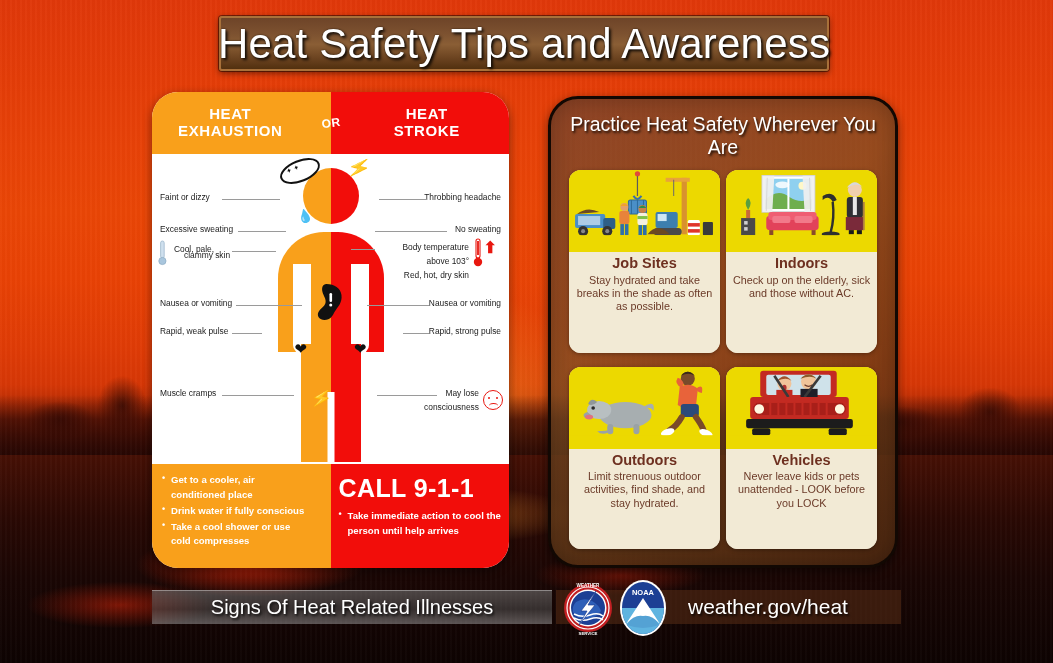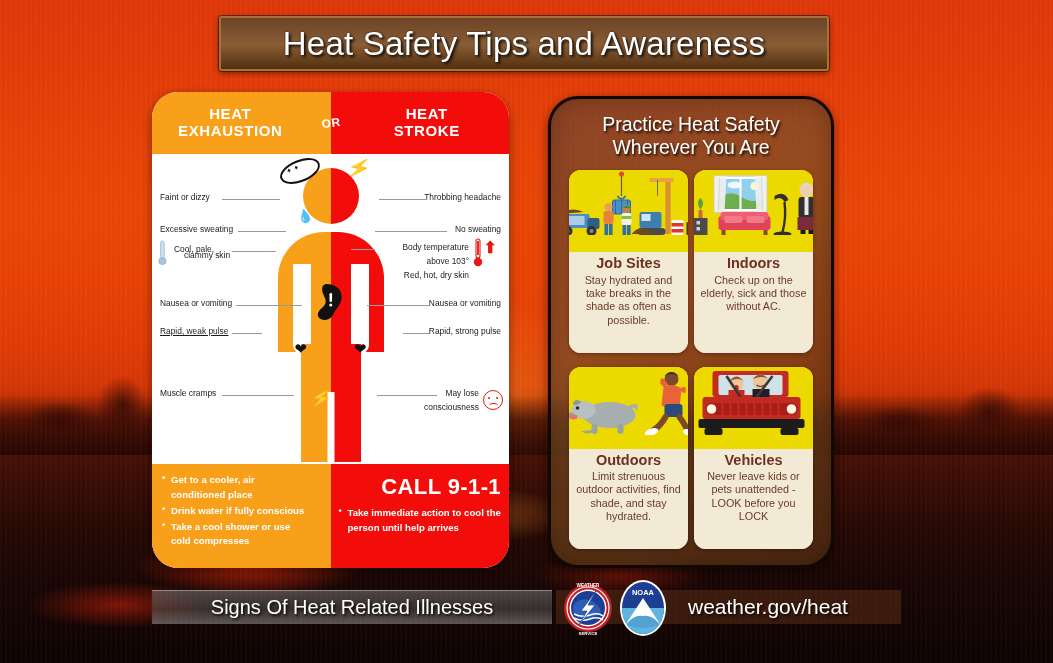--- a/index.html
+++ b/index.html
@@ -58,21 +58,21 @@
   
   #title-banner {
     position: absolute; left: 219px; top: 16px; width: 610px; height: 55px;
     background: linear-gradient(180deg, #6e4428 0%, #7d5230 32%, #8a5e35 52%, #6a421f 80%, #52300f 100%);
     border: 2px solid #a8713a;
     border-radius: 3px;
     box-shadow: 0 0 0 1px rgba(0,0,0,.45), 0 2px 6px rgba(0,0,0,.5);
     display: flex; align-items: center; justify-content: center;
   }
   #title-banner .ttxt {
-    color: #fff; font-size: 33px; font-weight: 400; letter-spacing: .2px;
+    color: #fff; font-size: 42px; font-weight: 400; letter-spacing: .2px;
     text-shadow: 2px 2px 3px rgba(0,0,0,.85), 0 0 2px rgba(0,0,0,.6);
     white-space: nowrap;
   }
 
   
   #signs-panel {
     position: absolute; left: 152px; top: 92px; width: 357px; height: 476px;
     border-radius: 26px; overflow: hidden;
     background: #fff;
     box-shadow: 0 3px 10px rgba(0,0,0,.45);
@@ -190,27 +190,27 @@
   .sp-a-right { flex: 0 0 50%; background: #f20d0a; padding: 6px 8px 6px 8px; position: relative; }
   .sp-a-left ul, .sp-a-right ul { list-style: none; }
   .sp-a-left li, .sp-a-right li {
     color: #fff; font-size: 9.6px; font-weight: bold; line-height: 1.55;
     position: relative; padding-left: 9px; margin-bottom: 1px;
   }
   .sp-a-left li::before, .sp-a-right li::before {
     content: "•"; position: absolute; left: 0; top: -1px; font-size: 9px;
   }
   .call911 {
-    color: #fff; font-size: 22px; font-weight: bold; text-align: right;
+    color: #fff; font-size: 25px; font-weight: bold; text-align: left;
     letter-spacing: .4px; margin: 4px 0 6px 0;
   }
 
   
   #practice-panel {
-    position: absolute; left: 548px; top: 96px; width: 286px; height: 472px;
+    position: absolute; left: 548px; top: 96px; width: 350px; height: 472px;
     border-radius: 30px;
     background: linear-gradient(145deg, rgba(90,70,55,0.62) 0%, rgba(120,78,38,0.72) 40%, rgba(105,60,24,0.78) 70%, rgba(85,45,18,0.82) 100%);
     border: 3px solid #120803;
     box-shadow: 0 3px 10px rgba(0,0,0,.5), inset 0 0 24px rgba(0,0,0,.25);
     padding: 14px 18px 16px 18px;
     display: flex; flex-direction: column;
   }
   #practice-title {
     color: #fff; font-size: 19.5px; text-align: center; line-height: 1.16;
     text-shadow: 1.5px 1.5px 2.5px rgba(0,0,0,.85);
@@ -351,21 +351,21 @@
     <div class="sym right" style="top:88px; right:40px;">Body temperature</div>
     <div class="sym right" style="top:102px; right:40px;">above 103°</div>
     <div class="sym right" style="top:116px; right:40px;">Red, hot, dry skin</div>
     <div class="lead" style="right:134px; top:95px; width:24px;"></div>
 
     <div class="sym left" style="top:144px;">Nausea or vomiting</div>
     <div class="lead" style="left:84px; top:151px; width:66px;"></div>
     <div class="sym right" style="top:144px;">Nausea or vomiting</div>
     <div class="lead" style="right:80px; top:151px; width:62px;"></div>
 
-    <div class="sym left" style="top:172px;text-decoration:underline;">Rapid, weak pulse</div>
+    <div class="sym left" style="top:172px;">Rapid, weak pulse</div>
     <div class="lead" style="left:80px; top:179px; width:30px;"></div>
     <div class="sym right" style="top:172px;">Rapid, strong pulse</div>
     <div class="lead" style="right:80px; top:179px; width:26px;"></div>
 
     <div class="sym left" style="top:234px;">Muscle cramps</div>
     <div class="lead" style="left:70px; top:241px; width:72px;"></div>
     <div class="sym right" style="top:234px; right:30px;">May lose</div>
     <div class="sym right" style="top:248px; right:30px;">consciousness</div>
     <div class="lead" style="right:72px; top:241px; width:60px;"></div>
   </div>

